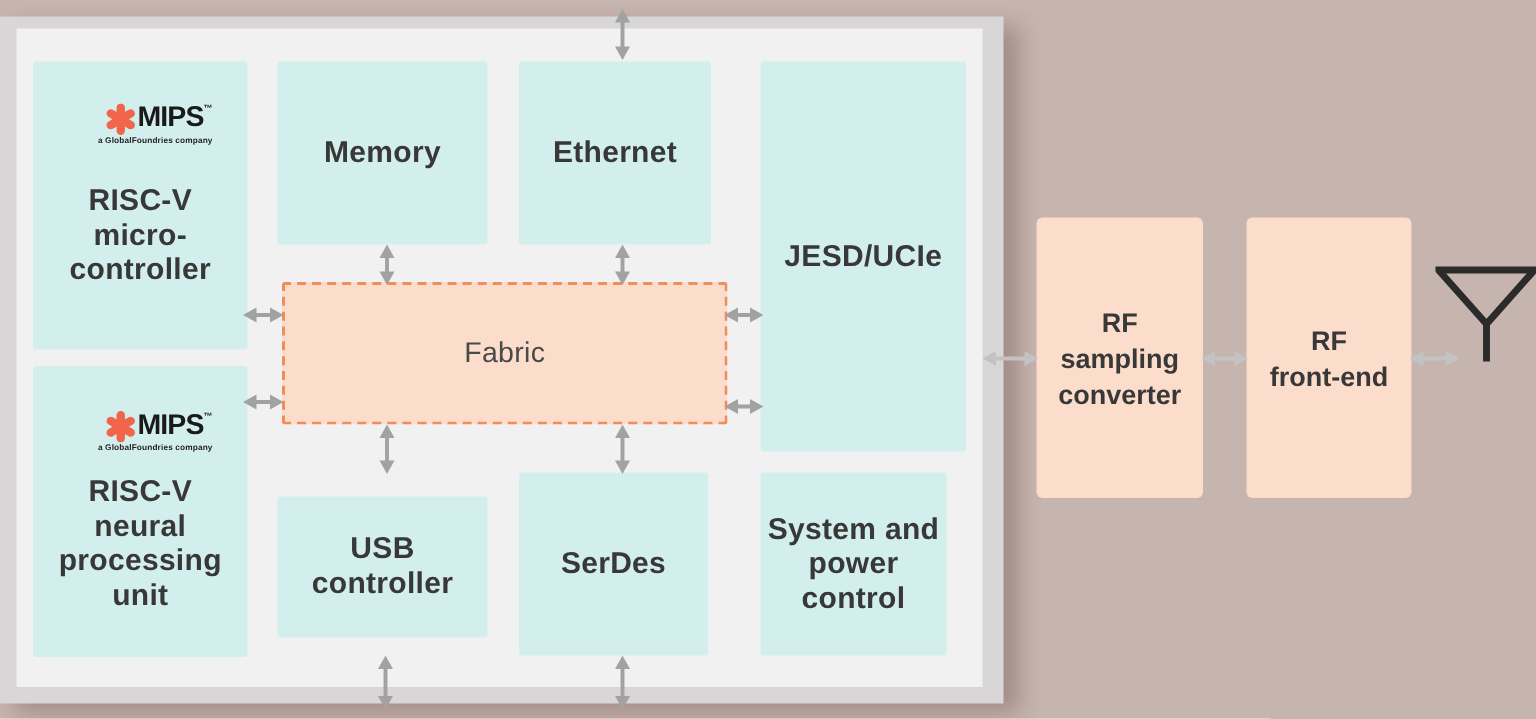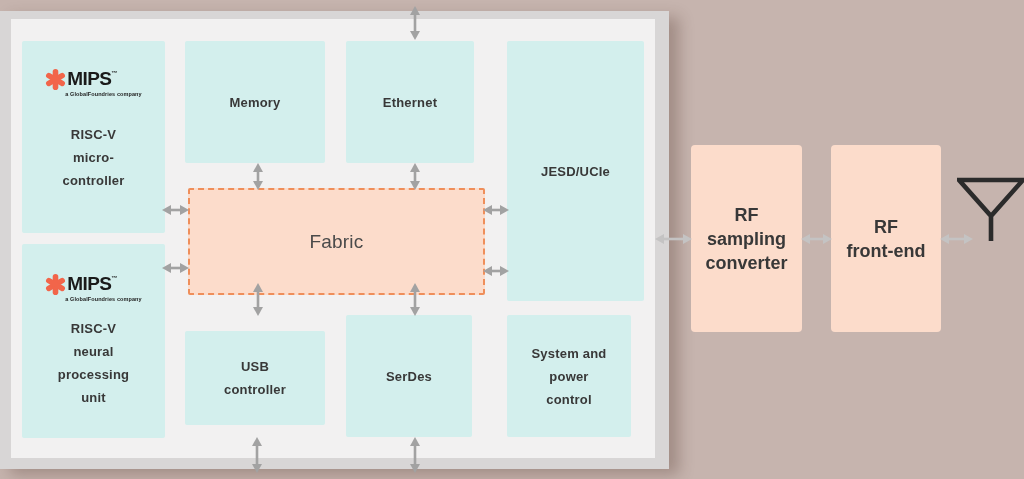--- a/index.html
+++ b/index.html
@@ -22,41 +22,41 @@
   .panel{
     position:absolute;left:11px;top:8px;width:644px;height:439px;
     background:var(--panel);
   }
   .block{
     position:absolute;display:flex;flex-direction:column;
     align-items:center;justify-content:center;text-align:center;
     background:var(--teal);border-radius:2px;
   }
   .block .label{
-    font-size:13px;font-weight:bold;line-height:23px;
+    font-size:20px;font-weight:bold;line-height:23px;
     white-space:pre-line;color:var(--text);letter-spacing:.2px;
   }
   
   .b-riscv-mcu{left:11px;top:22px;width:143px;height:192px;justify-content:flex-start;padding-top:27px}
   .b-riscv-npu{left:11px;top:225px;width:143px;height:194px;justify-content:flex-start;padding-top:29px}
   .b-memory{left:174px;top:22px;width:140px;height:122px}
   .b-ethernet{left:335px;top:22px;width:128px;height:122px}
   .b-jesd{left:496px;top:22px;width:137px;height:260px}
   .b-usb{left:174px;top:312px;width:140px;height:94px}
   .b-serdes{left:335px;top:296px;width:126px;height:122px}
   .b-syspower{left:496px;top:296px;width:124px;height:122px}
   .b-fabric{
-    left:177px;top:169px;width:297px;height:107px;
+    left:177px;top:169px;width:297px;height:95px;
     background:var(--peach);border:2px dashed var(--fabric-border);border-radius:2px;
   }
   .b-fabric .label{font-size:19px;font-weight:400;color:var(--fabric-text)}
   .b-riscv-mcu .label{margin-top:26px}
   .b-riscv-npu .label{margin-top:15px}
 
-  .mips-logo{display:flex;flex-direction:column;align-items:flex-start}
+  .mips-logo{display:flex;flex-direction:column;align-items:flex-end}
   .logo-row{display:flex;align-items:center}
   .mips-star{width:21px;height:21px;color:var(--logo-orange);margin-right:1px}
   .mips-word{font-size:19px;font-weight:800;letter-spacing:-.6px;color:#1a1a1a}
   .mips-tm{font-size:6px;font-weight:700;color:#1a1a1a;align-self:flex-start;margin-top:2px}
   .mips-tagline{font-size:5.5px;font-weight:700;color:#222;margin-top:1px;margin-left:20px;letter-spacing:.1px}
 
   .rf-block{
     position:absolute;display:flex;align-items:center;justify-content:center;text-align:center;
     background:var(--peach);border-radius:4px;
   }

